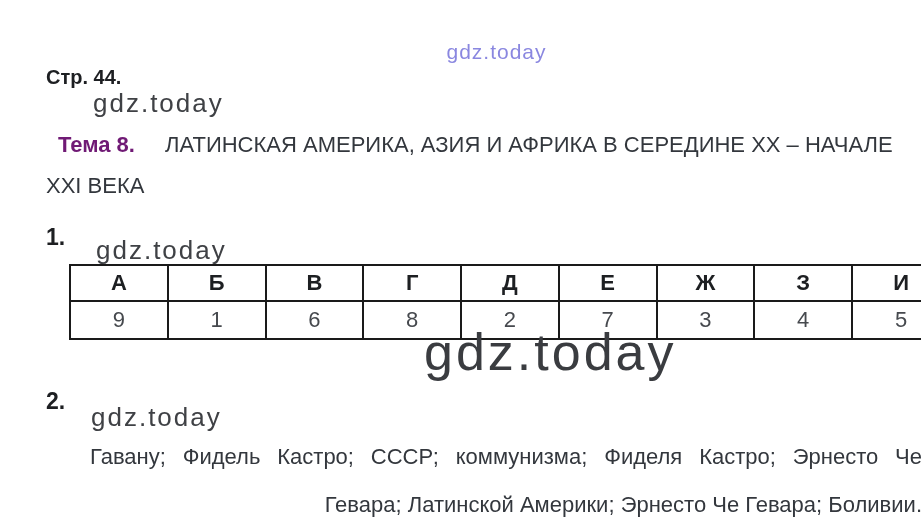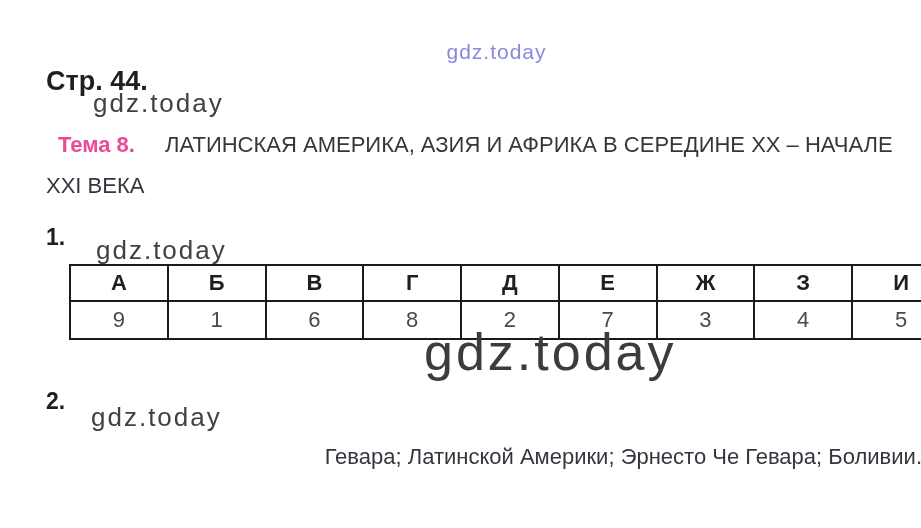--- a/index.html
+++ b/index.html
@@ -13,37 +13,37 @@
   }
   .top-logo {
     position: absolute; top: 4px; left: 0; width: 100%;
     text-align: center;
     font-size: 21px; letter-spacing: 1px;
     color: #8a87e0;
     font-weight: 400;
   }
   .page-label {
     position: absolute; top: 30px; left: 10px;
-    font-size: 27px; font-weight: bold; color: #1d1f22;
+    font-size: 20px; font-weight: bold; color: #1d1f22;
   }
   .wm-small {
     position: absolute;
     font-size: 26px; color: #3f4145;
     letter-spacing: 2px; font-weight: 400;
   }
   .wm-1 { top: 52px; left: 57px; }
   .wm-2 { top: 199px; left: 60px; }
   .wm-3 { top: 366px; left: 55px; }
   .topic {
     position: absolute; top: 88px; left: 10px;
     width: 880px;
     font-size: 22px; line-height: 41px;
     color: #33373d;
   }
-  .topic b { color: #ec4899; }
+  .topic b { color: #701a75; }
   .task-num {
     position: absolute; left: 10px;
     font-size: 23px; font-weight: bold; color: #1d1f22;
   }
   .num-1 { top: 188px; }
   .num-2 { top: 352px; }
   .answer-table {
     position: absolute; top: 228px; left: 33px;
     width: 882px;
     border-collapse: collapse;
@@ -117,14 +117,15 @@
 </tbody>
   </table>
 
 <div class="wm-big">gdz.today</div>
 
 <div class="task-num num-2">2.</div>
 
 <div class="wm-small wm-3">gdz.today</div>
 
 <div class="task2-text">
+  <div class="jline">Гавану; Фидель Кастро; СССР; коммунизма; Фиделя Кастро; Эрнесто Че</div>
   <div class="lline">Гевара; Латинской Америки; Эрнесто Че Гевара;  Боливии.</div>
 </div>
 
 </body></html>

